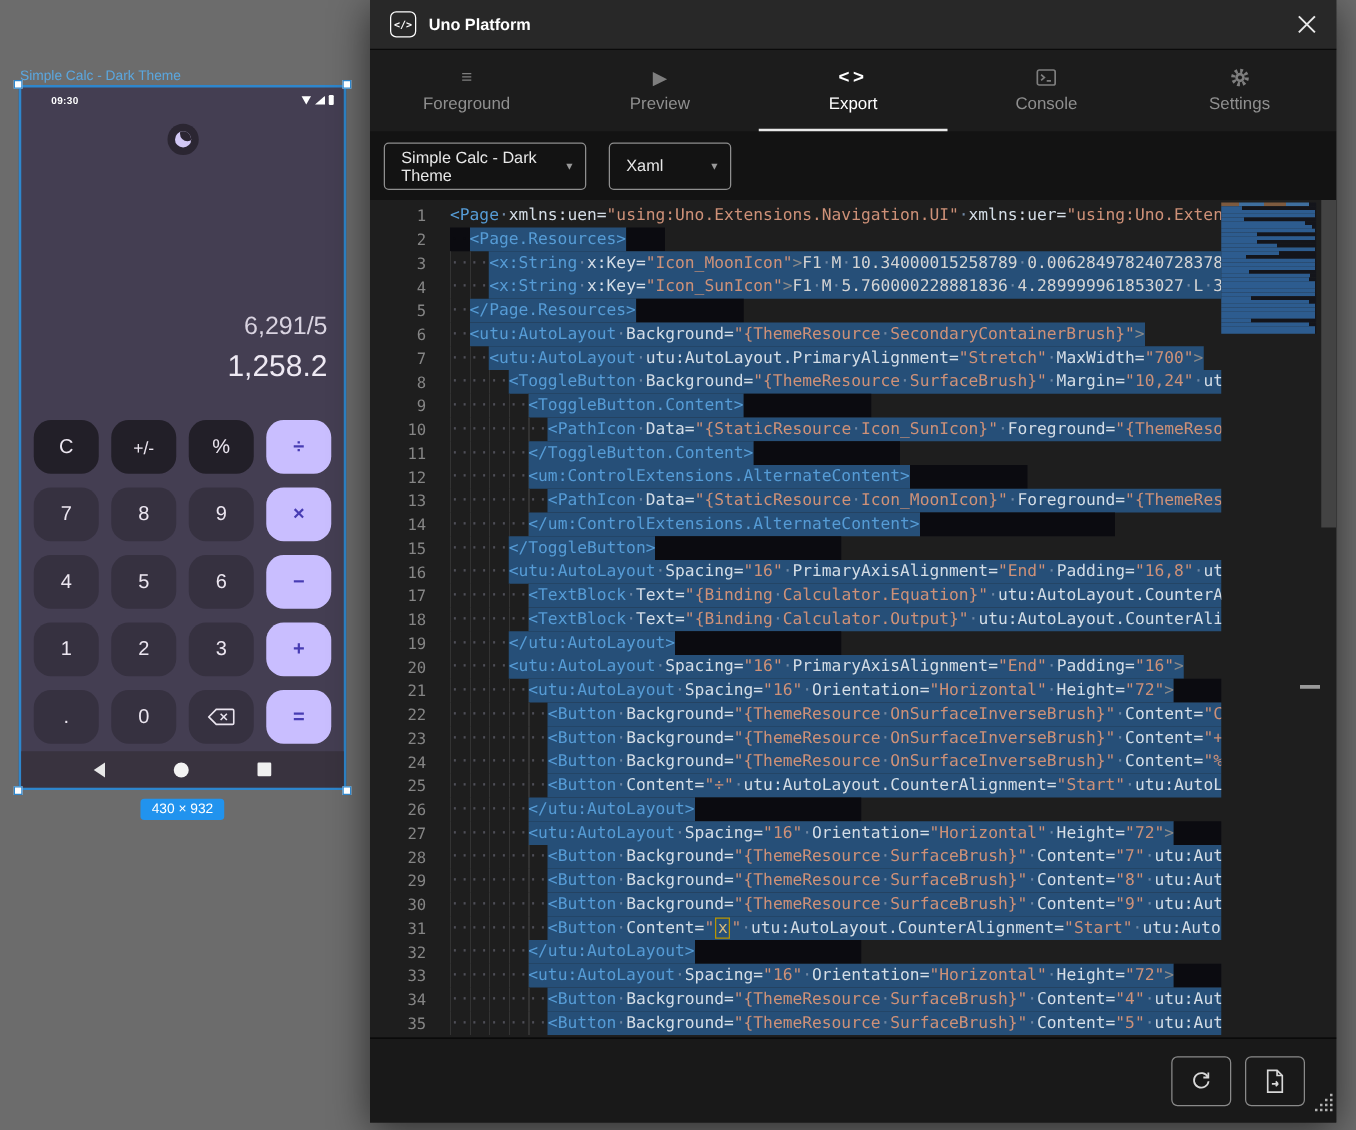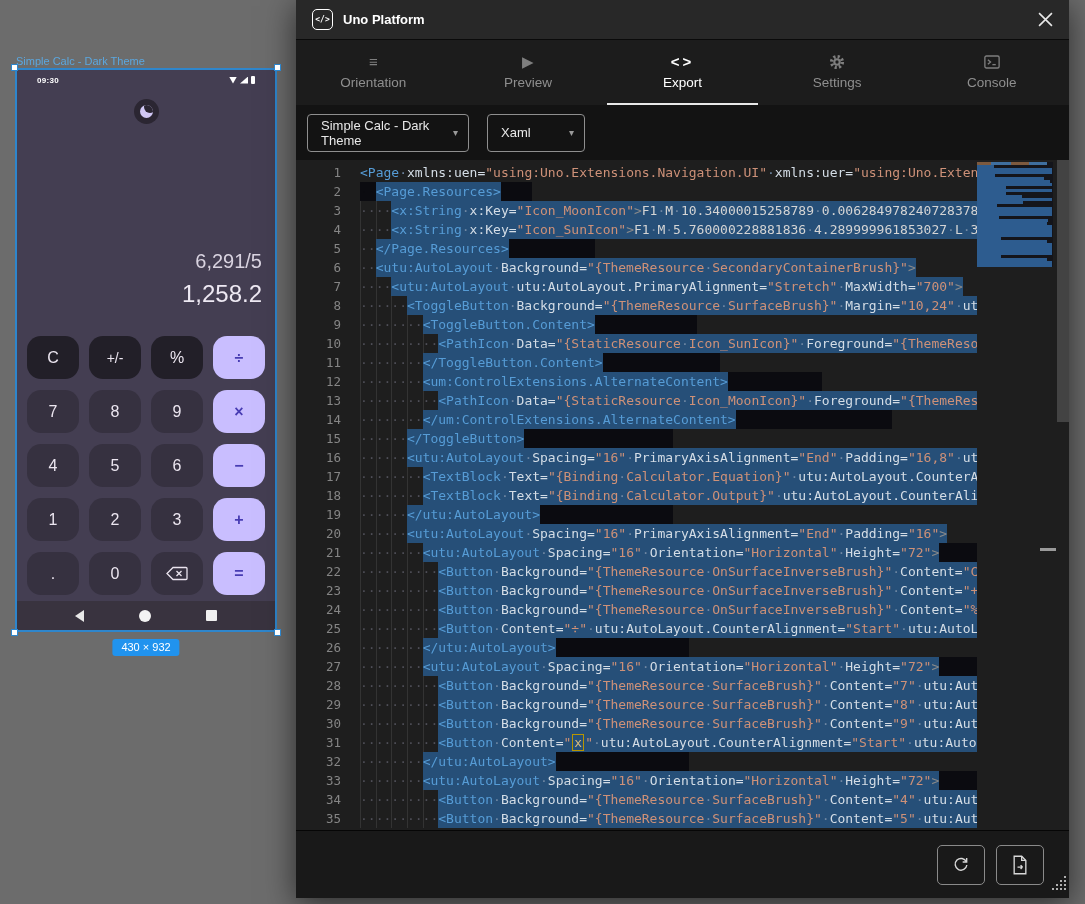--- a/index.html
+++ b/index.html
@@ -7,21 +7,21 @@
   body { position:relative; background:#6c6c6c; font-family:"Liberation Sans", sans-serif; }
 
   
   .frame-label { position:absolute; left:16px; top:55px; font-size:11px; color:#5ba7df; }
   .phone { position:absolute; left:15px; top:68px; width:262px; height:564px;
            background:#443e52; border:2px solid #2e86cc; }
   .handle { position:absolute; width:7px; height:7px; background:#fff; border:1px solid #2e86cc; z-index:5; }
   .h-tl { left:-6px; top:-6px; } .h-tr { right:-6px; top:-6px; }
   .h-bl { left:-6px; bottom:-6px; } .h-br { right:-6px; bottom:-6px; }
 
-  .statusbar { height:16px; display:flex; justify-content:space-between; align-items:center; padding:4px 20px 0; }
+  .statusbar { height:16px; display:flex; justify-content:space-between; align-items:center; padding:4px 8px 0;margin-left:16px; }
   .status-time { font-size:8px; font-weight:700; color:#fff; letter-spacing:.3px; }
   .status-icons { display:flex; gap:3px; align-items:center; }
   .si-wifi { width:8px; height:7px; background:#fff; clip-path:polygon(50% 100%,0 0,100% 0); }
   .si-signal { width:8px; height:7px; background:#fff; clip-path:polygon(100% 0,100% 100%,0 100%); }
   .si-batt { width:4px; height:8px; background:#fff; border-radius:1px; }
 
   .moon-btn { width:25px; height:25px; border-radius:50%; background:#2b2632; margin:13px auto 0;
               display:flex; align-items:center; justify-content:center; cursor:pointer; }
   .moon-icon { position:relative; width:13px; height:13px; border-radius:50%; background:#d2c8f5; overflow:hidden; }
   .moon-bite { position:absolute; width:12px; height:12px; border-radius:50%; background:#2b2632; left:4px; top:-4px; }
@@ -183,52 +183,52 @@
     <span class="close-btn">
       <svg width="15" height="15" viewBox="0 0 14 14" fill="none" stroke="#e8e8e8" stroke-width="1.5">
           <path d="M1 1l12 12M13 1L1 13"></path>
         </svg>
     </span>
   </div>
 
   <div class="tabstrip" id="tabstrip">
       <div class="tab">
         <div class="ticon">≡</div>
-        <div class="tlabel">Orientation</div>
+        <div class="tlabel">Foreground</div>
       </div>
       <div class="tab">
         <div class="ticon">▶</div>
         <div class="tlabel">Preview</div>
       </div>
       <div class="tab active">
         <div class="ticon">
           <span class="ticon-code">&lt;&gt;</span>
         </div>
         <div class="tlabel">Export</div>
         <div class="tab-underline"></div>
+      </div>
+      <div class="tab">
+        <div class="ticon">
+          <svg width="18" height="18" viewBox="0 0 24 24" fill="none" stroke="currentColor" stroke-width="1.8">
+            <rect x="2.5" y="4" width="19" height="16" rx="2"></rect>
+            <path d="M6.5 9l3.5 3-3.5 3"></path>
+            <path d="M12.5 15.5H17"></path>
+          </svg>
+        </div>
+        <div class="tlabel">Console</div>
       </div>
       <div class="tab">
         <div class="ticon">
           <svg width="18" height="18" viewBox="0 0 24 24">
             <circle cx="12" cy="12" r="7.2" fill="none" stroke="currentColor" stroke-width="4.5" stroke-dasharray="2.8 2.85"></circle>
             <circle cx="12" cy="12" r="5" fill="currentColor"></circle>
             <circle cx="12" cy="12" r="2.2" fill="#1c1c1c"></circle>
           </svg>
         </div>
         <div class="tlabel">Settings</div>
-      </div>
-      <div class="tab">
-        <div class="ticon">
-          <svg width="18" height="18" viewBox="0 0 24 24" fill="none" stroke="currentColor" stroke-width="1.8">
-            <rect x="2.5" y="4" width="19" height="16" rx="2"></rect>
-            <path d="M6.5 9l3.5 3-3.5 3"></path>
-            <path d="M12.5 15.5H17"></path>
-          </svg>
-        </div>
-        <div class="tlabel">Console</div>
       </div>
     </div>
 
   <div class="toolbar">
     <div class="select sel-theme">
       <span>Simple Calc - Dark Theme</span>
       <span class="caret">▾</span>
     </div>
     <div class="select sel-format">
       <span>Xaml</span>

